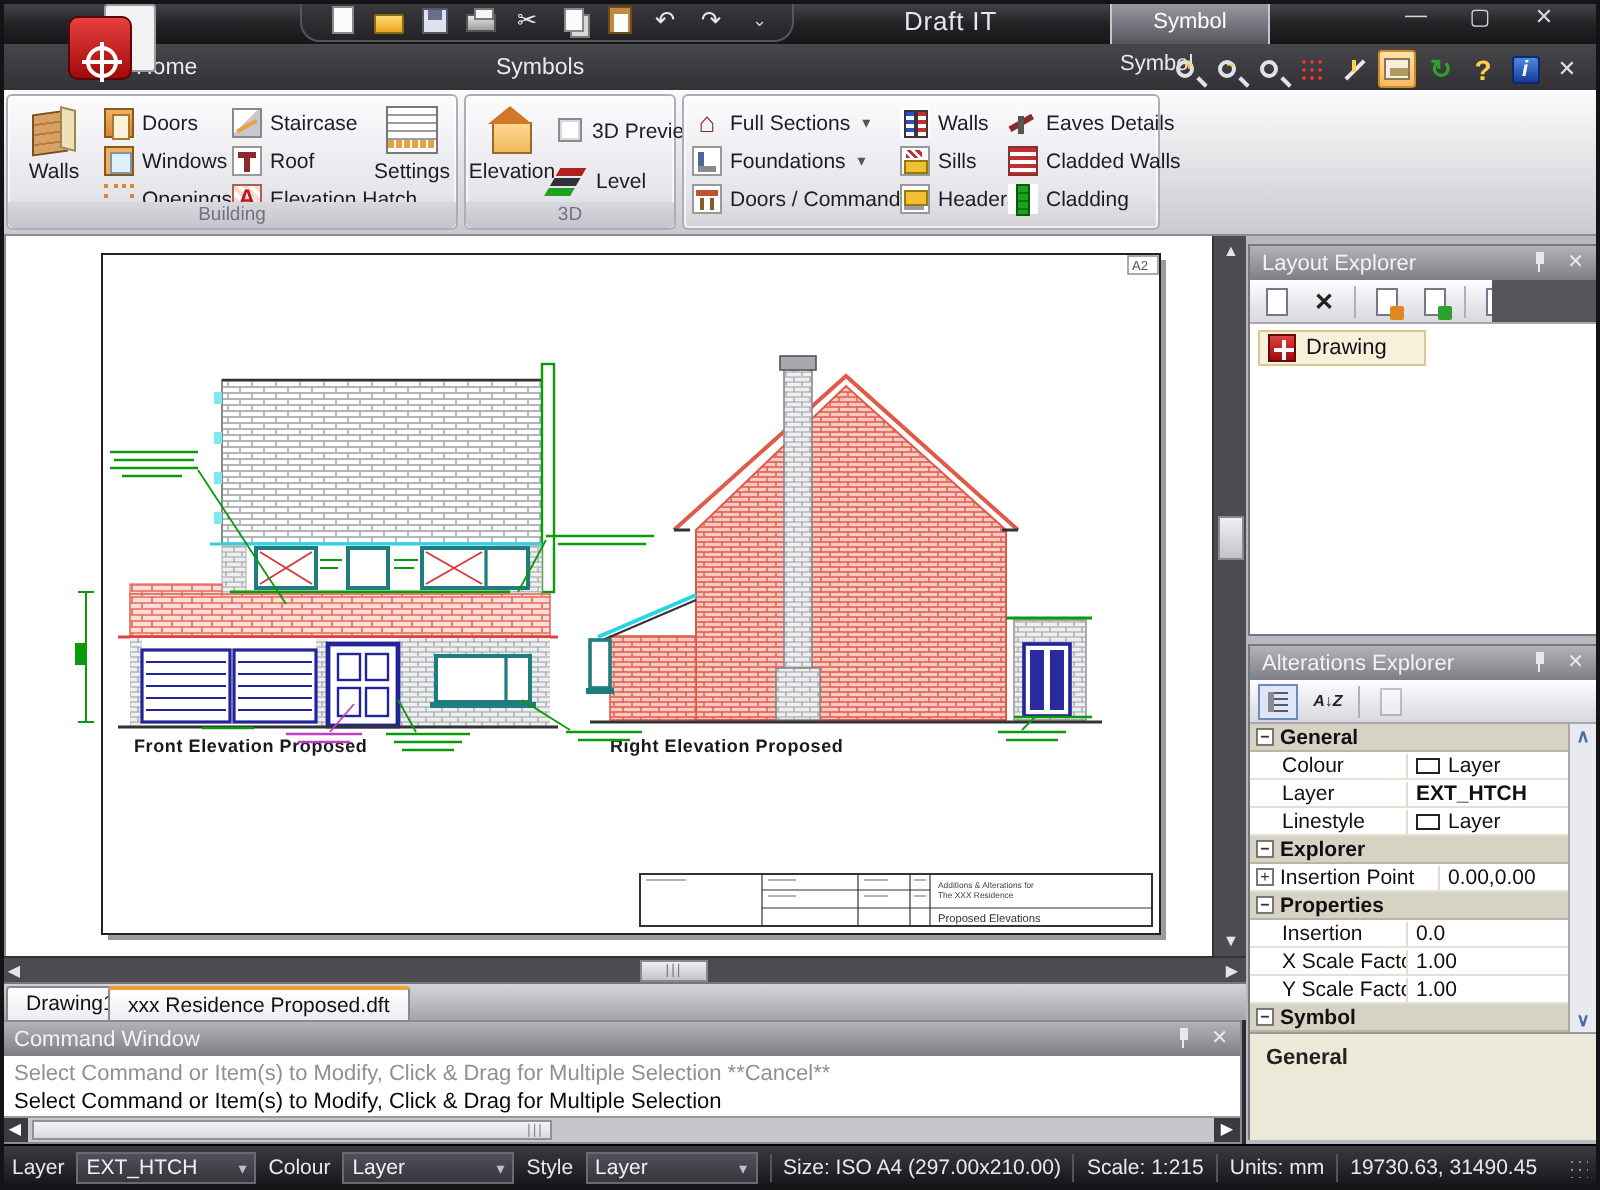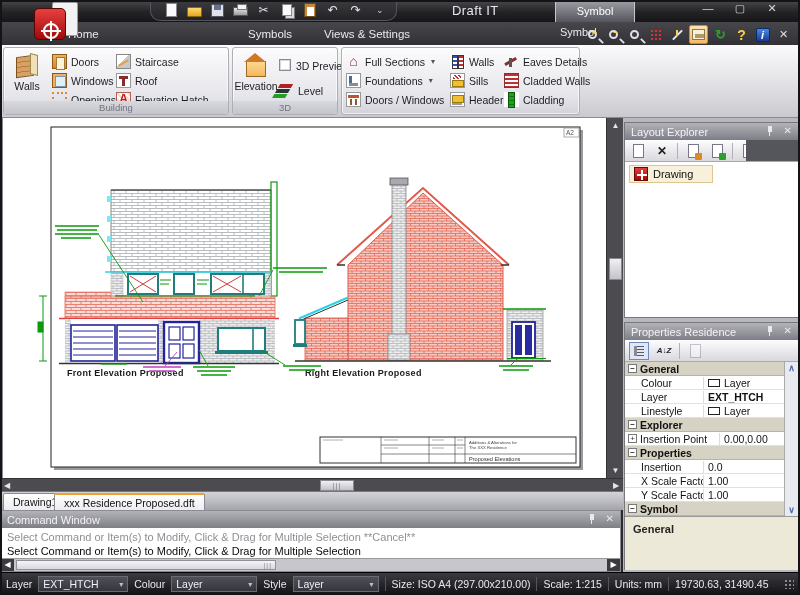--- a/index.html
+++ b/index.html
@@ -237,21 +237,20 @@
     <div class="winctl">
       <span>—</span>
       <span>▢</span>
       <span>✕</span>
     </div>
   </div>
 
   <div class="tabrow">
     <span class="rtab" style="left:52px">Home</span>
     <span class="rtab" style="left:232px">Symbols</span>
-    <span class="rtab" style="left:308px">Views &amp; Settings</span>
     <span class="ctxlabel">Symbol</span>
     <div class="viewicons">
       <span class="vi">
           <span class="mag">
             <span class="pm">+</span>
           </span>
         </span>
       <span class="vi">
           <span class="mag">
             <span class="pm">−</span>
@@ -308,20 +307,24 @@
           <span>Staircase</span>
         </div>
       <div class="smallbtn" style="left:112px;top:24px">
           <span class="si ic-roof"></span>
           <span>Roof</span>
         </div>
       <div class="smallbtn" style="left:112px;top:43px">
           <span class="si ic-ehatch">A</span>
           <span>Elevation Hatch</span>
         </div>
+      <div class="bigbtn" style="left:180px">
+        <div class="bicon ic-settings"></div>
+        <span>Settings</span>
+      </div>
       <div class="gcaption">Building</div>
     </div>
 
     <div class="rgroup" style="left:232px;width:106px">
       <div class="bigbtn" style="left:1px">
         <div class="bicon ic-elev"></div>
         <span>Elevation</span>
       </div>
       <div class="smallbtn" style="left:46px;top:9px">
           <span class="si" style="flex-basis:13px">
@@ -342,21 +345,21 @@
           <span>Full Sections</span>
           <span class="ddc">▾</span>
         </div>
       <div class="smallbtn" style="left:4px;top:24px">
           <span class="si ic-found"></span>
           <span>Foundations</span>
           <span class="ddc">▾</span>
         </div>
       <div class="smallbtn" style="left:4px;top:43px">
           <span class="si ic-dw"></span>
-          <span>Doors / Windows</span>
+          <span>Doors / Command</span>
           <span class="ddc">▾</span>
         </div>
       <div class="smallbtn" style="left:108px;top:5px">
           <span class="si ic-secwall"></span>
           <span>Walls</span>
         </div>
       <div class="smallbtn" style="left:108px;top:24px">
           <span class="si ic-sill"></span>
           <span>Sills</span>
         </div>
@@ -601,21 +604,21 @@
       <div class="lelist">
         <div class="leitem">
           <span class="drawico"></span>
           <span>Drawing</span>
         </div>
       </div>
     </div>
 
     <div class="panel" style="top:204px;height:248px">
       <div class="paneltitle">
-        <span>Properties Residence</span>
+        <span>Alterations Explorer</span>
         <span class="ptools">
           <span class="pinico"></span>
           <span>✕</span>
         </span>
       </div>
       <div class="ptoolbar">
         <span class="catbtn">
             <span class="catglyph"></span>
           </span>
         <span class="tbtn">

